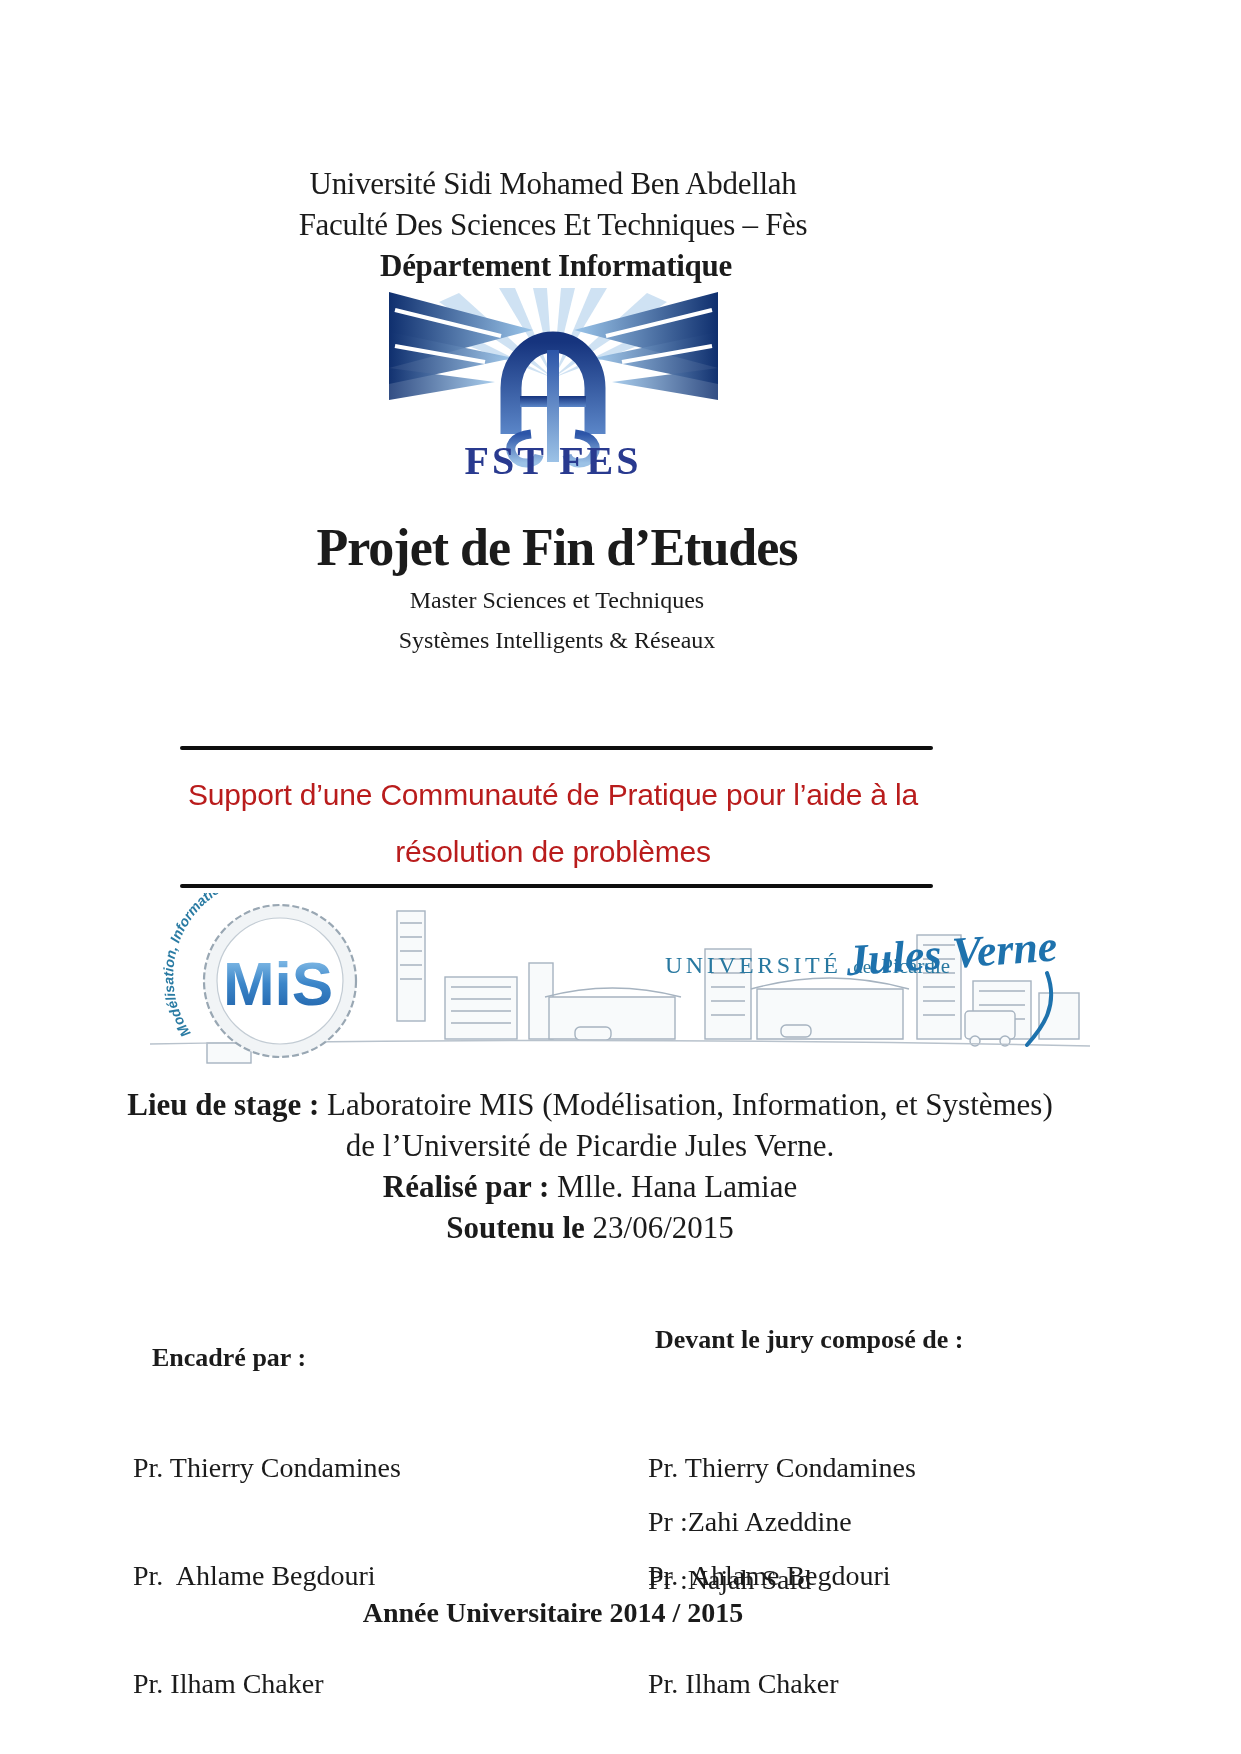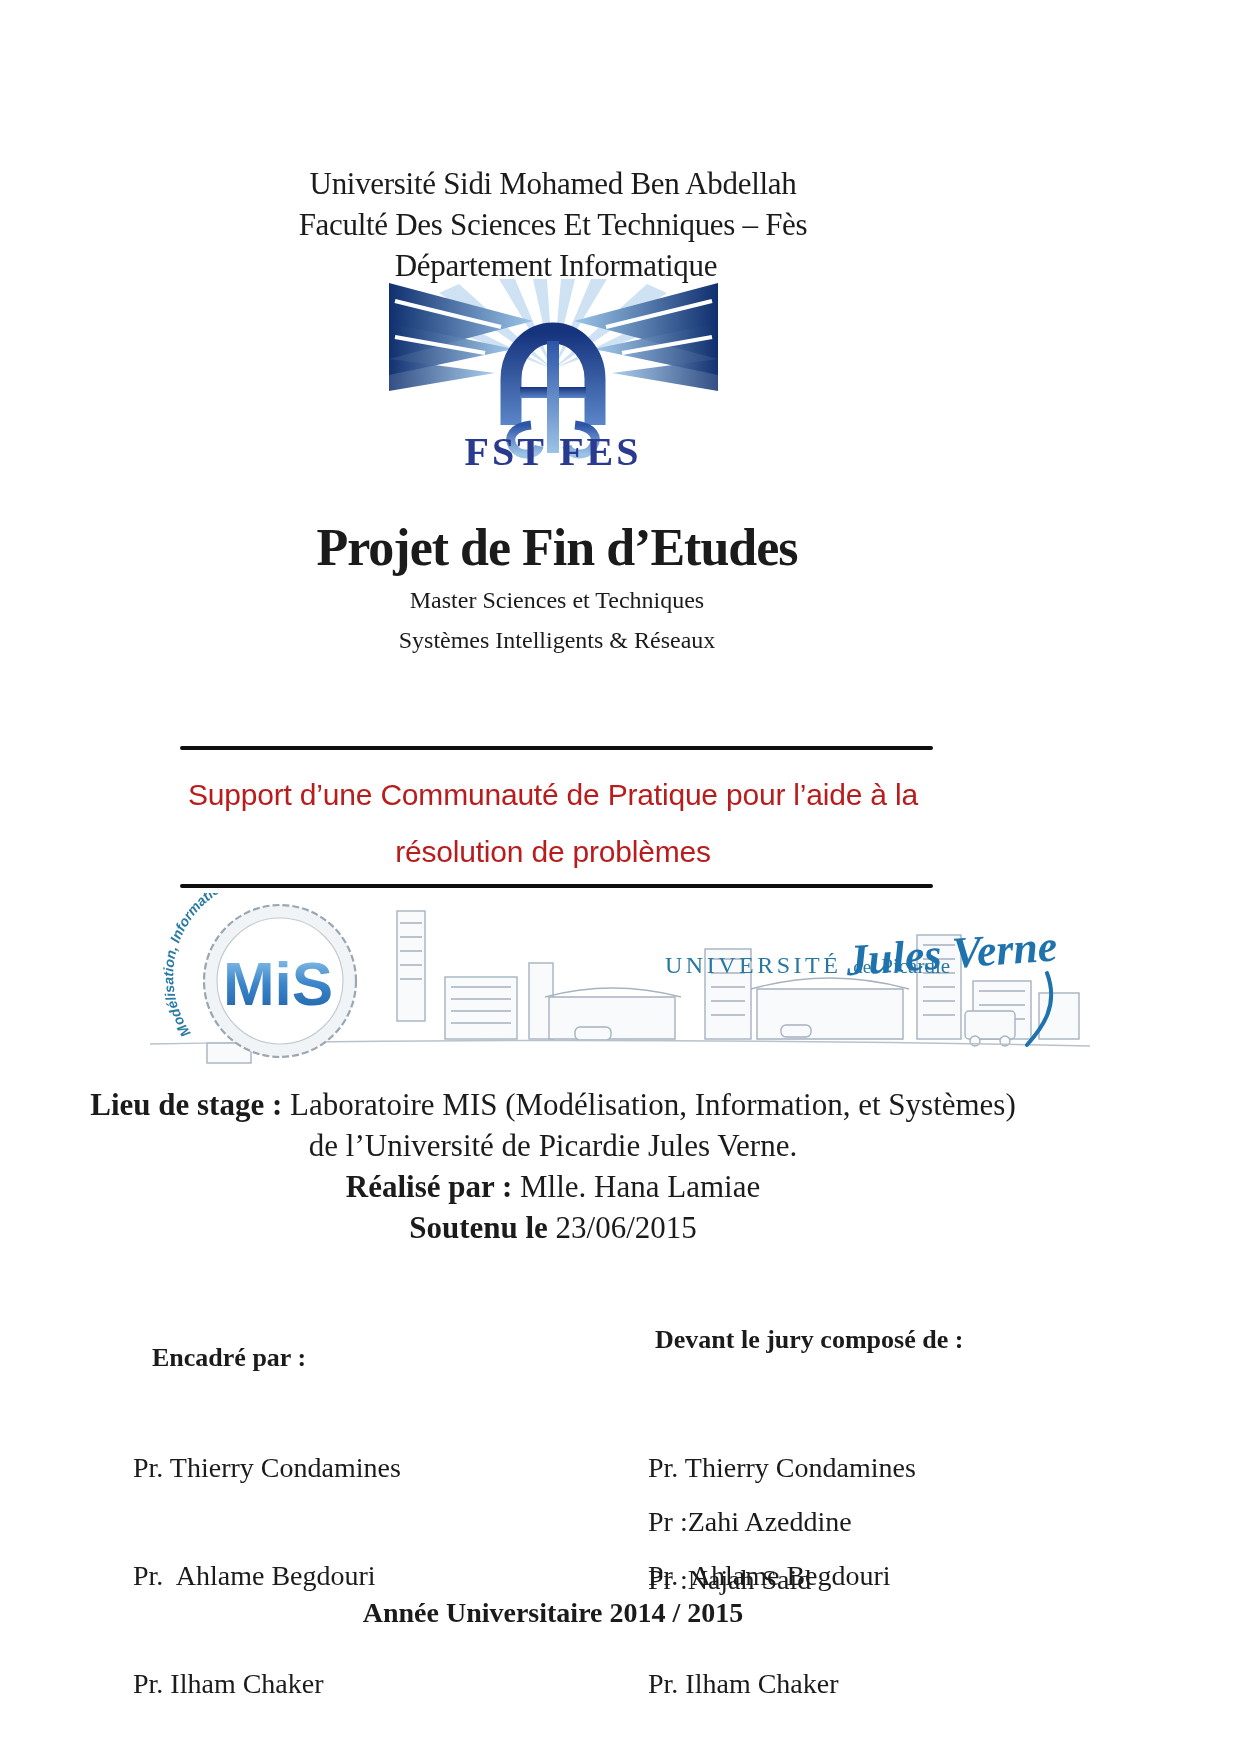--- a/index.html
+++ b/index.html
@@ -4,33 +4,33 @@
 <style>
   * { margin:0; padding:0; box-sizing:border-box; }
   html,body { background:#ffffff; }
   .page {
     position:relative; width:1241px; height:1754px; margin:0 auto;
     background:#ffffff; color:#1b1b1b;
     font-family:"Liberation Serif", serif; overflow:hidden;
   }
   .centered-col { position:absolute; left:0; width:1106px; text-align:center; }
   .header { top:163px; font-size:31px; line-height:41px; letter-spacing:-0.3px; }
-  .header .bold { font-weight:normal;padding-left:6px; }
-  .logo-wrap { top:279px; }
+  .header .bold { font-weight:bold;padding-left:6px; }
+  .logo-wrap { top:288px; }
   .title-block { top:516px;padding-left:8px; }
   .title-main { font-size:52px; font-weight:bold; line-height:64px; letter-spacing:-1px; }
   .title-sub { font-size:24px; font-weight:normal; line-height:40px; }
   .divider { position:absolute; left:180px; width:753px; height:4px; background:#0e0e0e; border-radius:2px; }
   .d1 { top:746px; } .d2 { top:884px; }
   .subject {
     top:766px; font-family:"Liberation Sans", sans-serif;
     font-size:30px; line-height:57px; color:#b91c1c; letter-spacing:-0.2px;
   }
   .banner { position:absolute; left:145px; top:893px; width:950px; height:182px; }
-  .stage { top:1084px; font-size:31px; line-height:41px; }
+  .stage { top:1084px; font-size:31px; line-height:41px;margin-left:37px; }
   .stage-line { white-space:pre-wrap; }
   .col-heading { position:absolute; font-size:26px; font-weight:bold; white-space:pre; }
   .enc-h { left:152px; top:1343px; }
   .jury-h { left:655px; top:1325px; }
   .name-list { position:absolute; font-size:28px; line-height:36px; white-space:pre; }
   .enc-list { left:133px; top:1378px; }
   .jury-list { left:648px; top:1378px; }
   .jury-extra { position:absolute; left:648px; font-size:28px; white-space:pre; }
   .jx1 { top:1506px; } .jx2 { top:1552px;margin-top:12px; }
   .footer { top:1597px; font-size:28px; font-weight:bold; }

